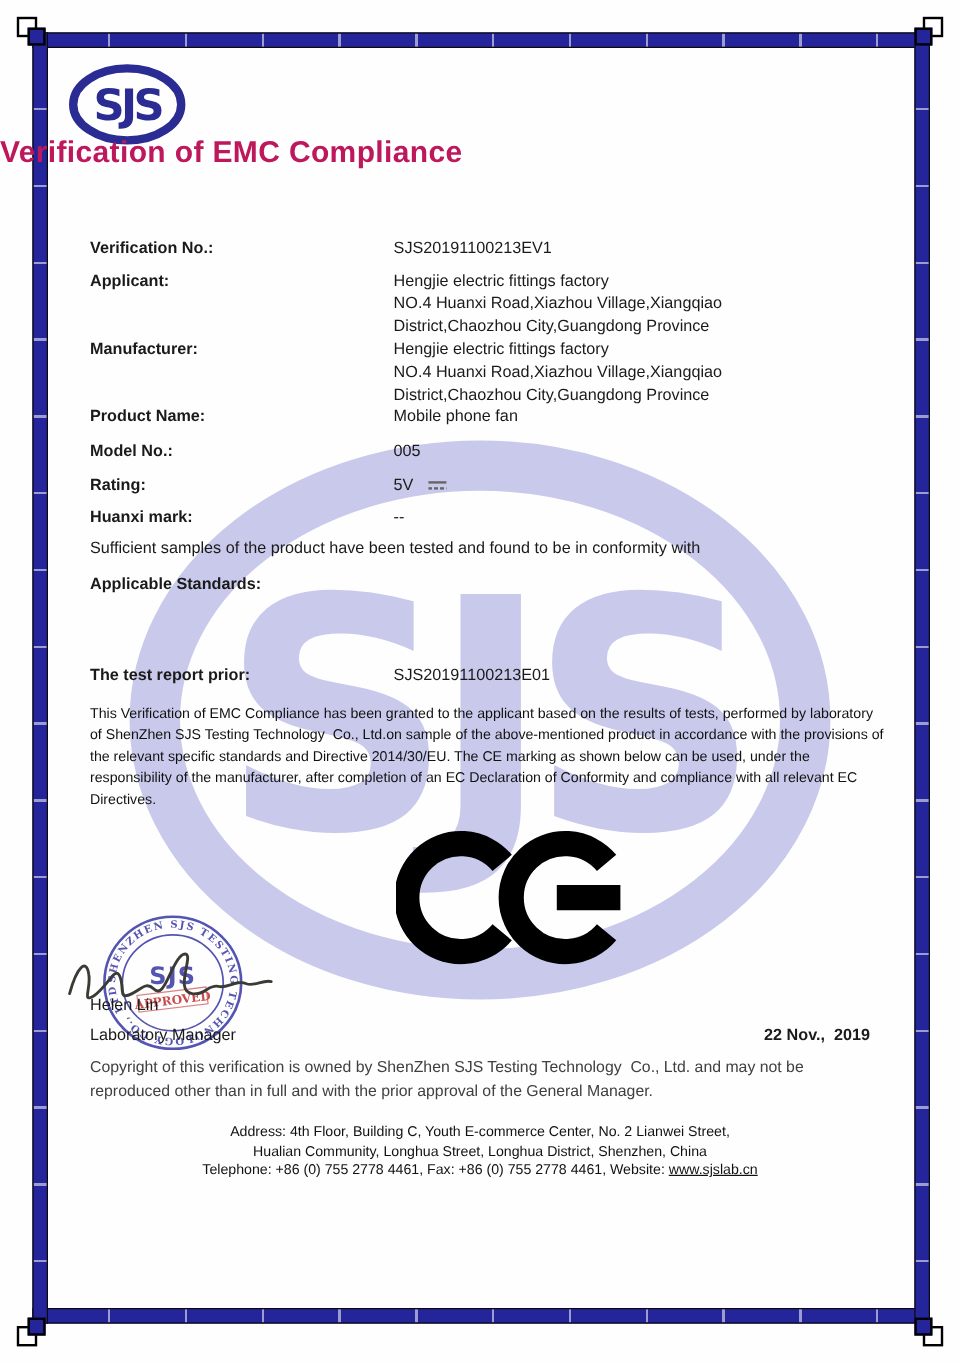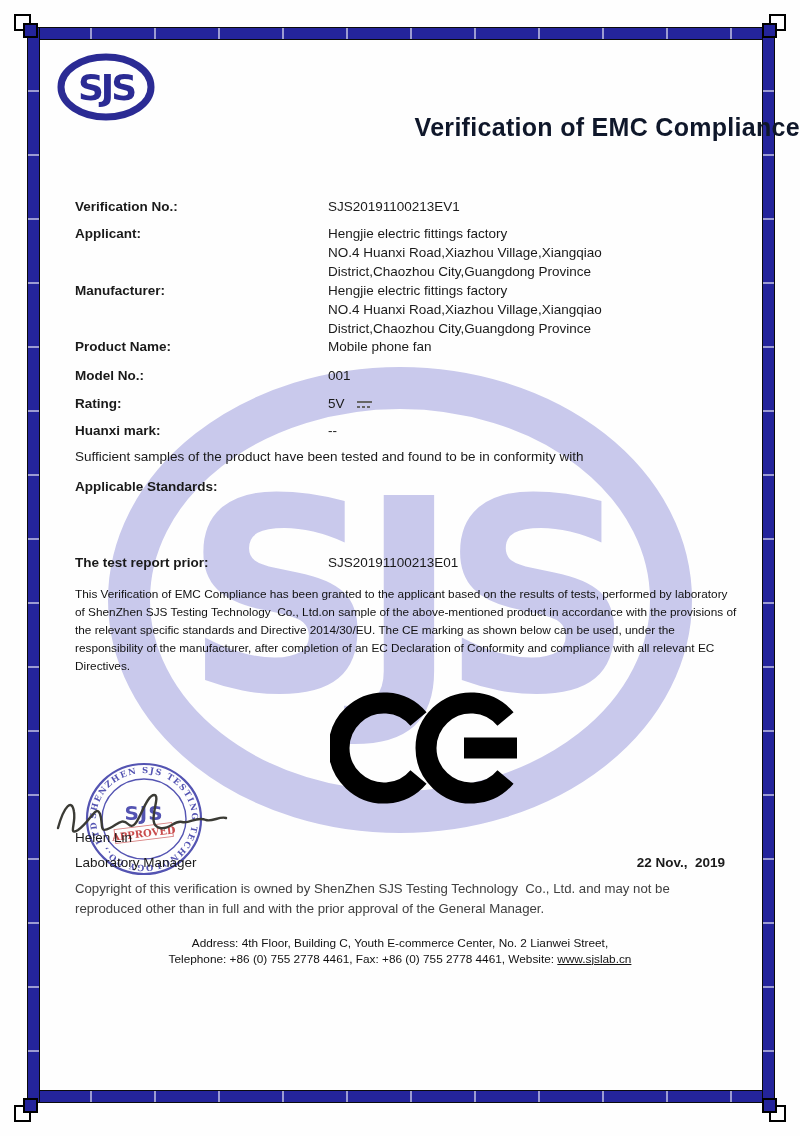--- a/index.html
+++ b/index.html
@@ -19,22 +19,22 @@
   .band-right{left:762px;top:27px;width:13px;height:1076px;}
   .corner{position:absolute;width:28px;height:28px;}
   .corner .sq-outer{position:absolute;left:0;top:0;width:13px;height:13px;background:#fff;border:2px solid #000;}
   .corner .sq-inner{position:absolute;left:9px;top:9px;width:11px;height:11px;background:#24249b;border:2px solid #000;}
   .corner.tl{left:14px;top:14px;}
   .corner.tr{left:758px;top:14px;transform:scaleX(-1);}
   .corner.bl{left:14px;top:1094px;transform:scaleY(-1);}
   .corner.br{left:758px;top:1094px;transform:scale(-1,-1);}
   
   .logo{position:absolute;left:56px;top:52px;}
-  .title{position:absolute;left:0;right:0;top:113px;text-align:right;
-         font-size:25px;font-weight:bold;letter-spacing:.3px;color:#0f172a;}
+  .title{position:absolute;left:0;right:0;top:113px;text-align:left;
+         font-size:25px;font-weight:bold;letter-spacing:.3px;color:#be185d;}
   
   .watermark{position:absolute;left:100px;top:365px;z-index:0;}
   .content{position:absolute;inset:0;z-index:1;}
   
   .row{position:absolute;left:75px;width:655px;font-size:13.5px;line-height:19px;}
   .row .lbl{display:inline-block;width:253px;font-weight:bold;vertical-align:top;}
   .row .val{display:inline-block;width:395px;vertical-align:top;}
   .std2{margin-top:9px;}
   .fullnote{position:absolute;left:75px;width:660px;font-size:13.5px;}
   .dc{display:inline-block;width:15px;margin-left:12px;vertical-align:middle;}
@@ -104,21 +104,21 @@
 
     <div class="row" style="top:281px">
       <span class="lbl">Manufacturer:</span><span class="val"><div>Hengjie electric fittings factory</div><div>NO.4 Huanxi Road,Xiazhou Village,Xiangqiao</div><div>District,Chaozhou City,Guangdong Province</div></span>
     </div>
 
     <div class="row" style="top:337px">
       <span class="lbl">Product Name:</span><span class="val">Mobile phone fan</span>
     </div>
 
     <div class="row" style="top:366px">
-      <span class="lbl">Model No.:</span><span class="val">001</span>
+      <span class="lbl">Model No.:</span><span class="val">005</span>
     </div>
 
     <div class="row" style="top:394px">
       <span class="lbl">Rating:</span><span class="val"><span>5V</span><span class="dc"><span class="dc-top"></span><span class="dc-bot"></span></span></span>
     </div>
 
     <div class="row" style="top:421px">
       <span class="lbl">Huanxi mark:</span><span class="val">--</span>
     </div>
 
@@ -165,17 +165,18 @@
     </svg>
 
     <div class="name">Helen Lin</div>
     <div class="role">Laboratory Manager</div>
     <div class="date">22 Nov.,&nbsp; 2019</div>
 
     <div class="copyright">Copyright of this verification is owned by ShenZhen SJS Testing Technology &nbsp;Co., Ltd. and may not be reproduced other than in full and with the prior approval of the General Manager.</div>
 
     <div class="footer">
       <div>Address: 4th Floor, Building C, Youth E-commerce Center, No. 2 Lianwei Street,</div>
+      <div>Hualian Community, Longhua Street, Longhua District, Shenzhen, China</div>
       <div><span>Telephone: +86 (0) 755 2778 4461, Fax: +86 (0) 755 2778 4461, Website: </span><a href="#">www.sjslab.cn</a></div>
     </div>
 
   </div>
 </div>
 
 </body></html>

